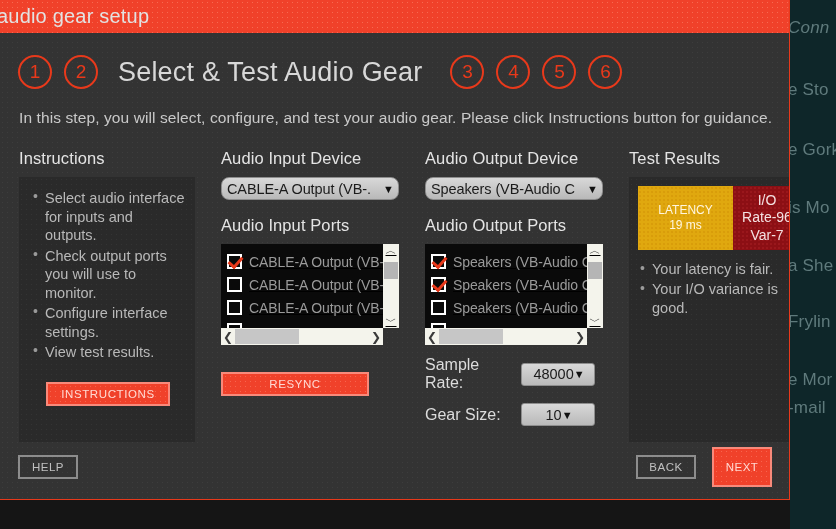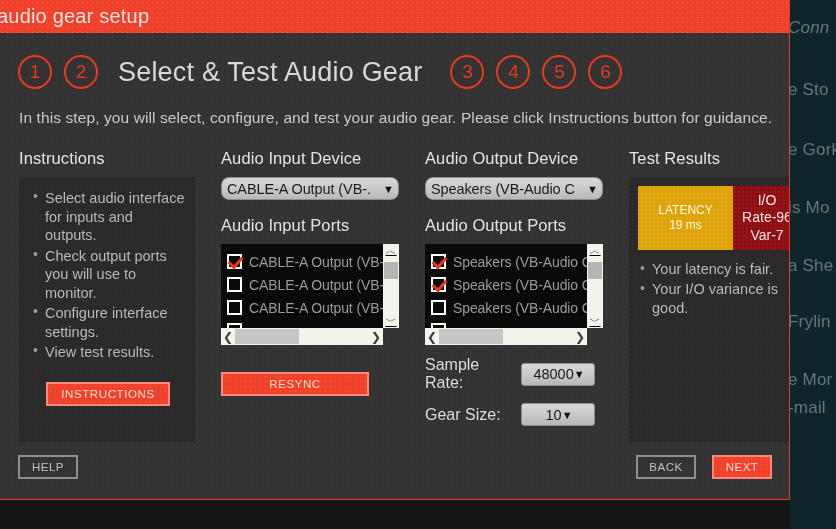--- a/index.html
+++ b/index.html
@@ -385,21 +385,21 @@
     color: #c0c0c0;
     font-size: 11.5px;
     letter-spacing: .5px;
     font-family: inherit;
     cursor: pointer;
   }
   #cancel-button { width: 76px; margin-left: 20px; }
   #footer-spacer { flex: 1; }
   #back-button { width: 60px; }
   #next-button {
-    width: 60px; height: 24px;
+    width: 60px; height: 40px;
     margin-left: 16px;
     background: #f0412a;
     background-image: radial-gradient(#f7654e 0.6px, transparent 0.7px);
     background-size: 5px 5px;
     border: 2px solid #f9897a;
     color: #ffd9d2;
     font-size: 11.5px;
     letter-spacing: .5px;
     font-family: inherit;
     cursor: pointer;

